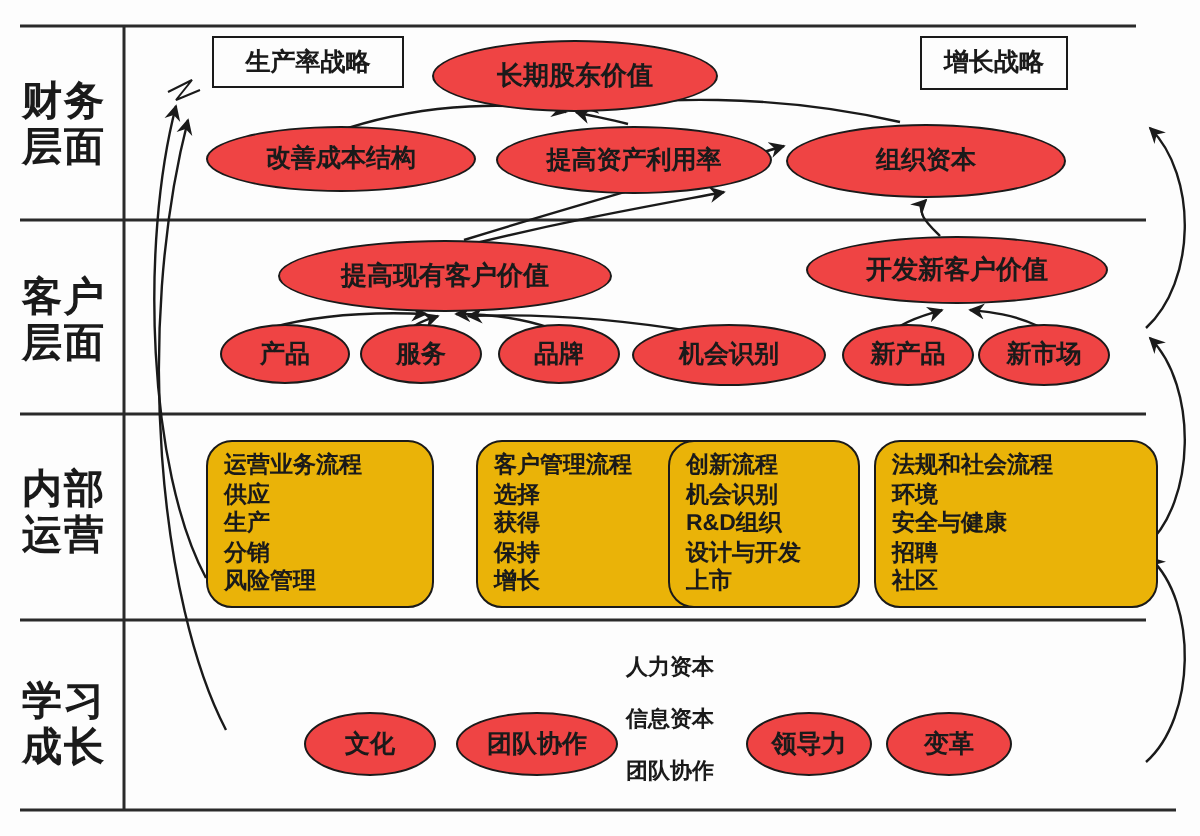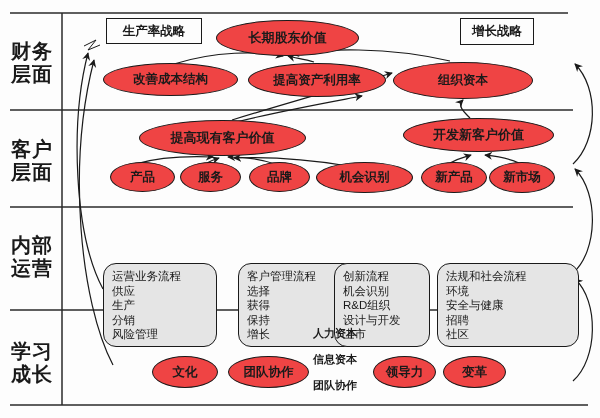--- a/index.html
+++ b/index.html
@@ -17,22 +17,22 @@
     border:1.4px solid #1a1a1a;background:#fdfdfd;display:flex;align-items:center;justify-content:center;
     font-weight:bold;font-size:12.5px;white-space:nowrap;
   }
   .el{
     border:1.4px solid #1a1a1a;border-radius:50%;background:#ef4444;
     display:flex;align-items:center;justify-content:center;
     font-weight:bold;font-size:12.5px;white-space:nowrap;
   }
   .el.big{font-size:13px;}
   .proc-box{
-    border:1.4px solid #1a1a1a;border-radius:13px;background:#e5e5e5;
-    padding:5px 8px;font-weight:normal;font-size:11.5px;line-height:14.6px;white-space:nowrap;margin-top:43px;
+    border:1.4px solid #1a1a1a;border-radius:13px;background:#eab308;
+    padding:5px 8px;font-weight:bold;font-size:11.5px;line-height:14.6px;white-space:nowrap;
   }
   .cap-label{font-weight:bold;font-size:11px;white-space:nowrap;text-align:right;}
 </style>
 </head>
 <body>
 
 <div id="stage">
 
   <svg id="wires" viewBox="0 0 600 418">
     <defs>

